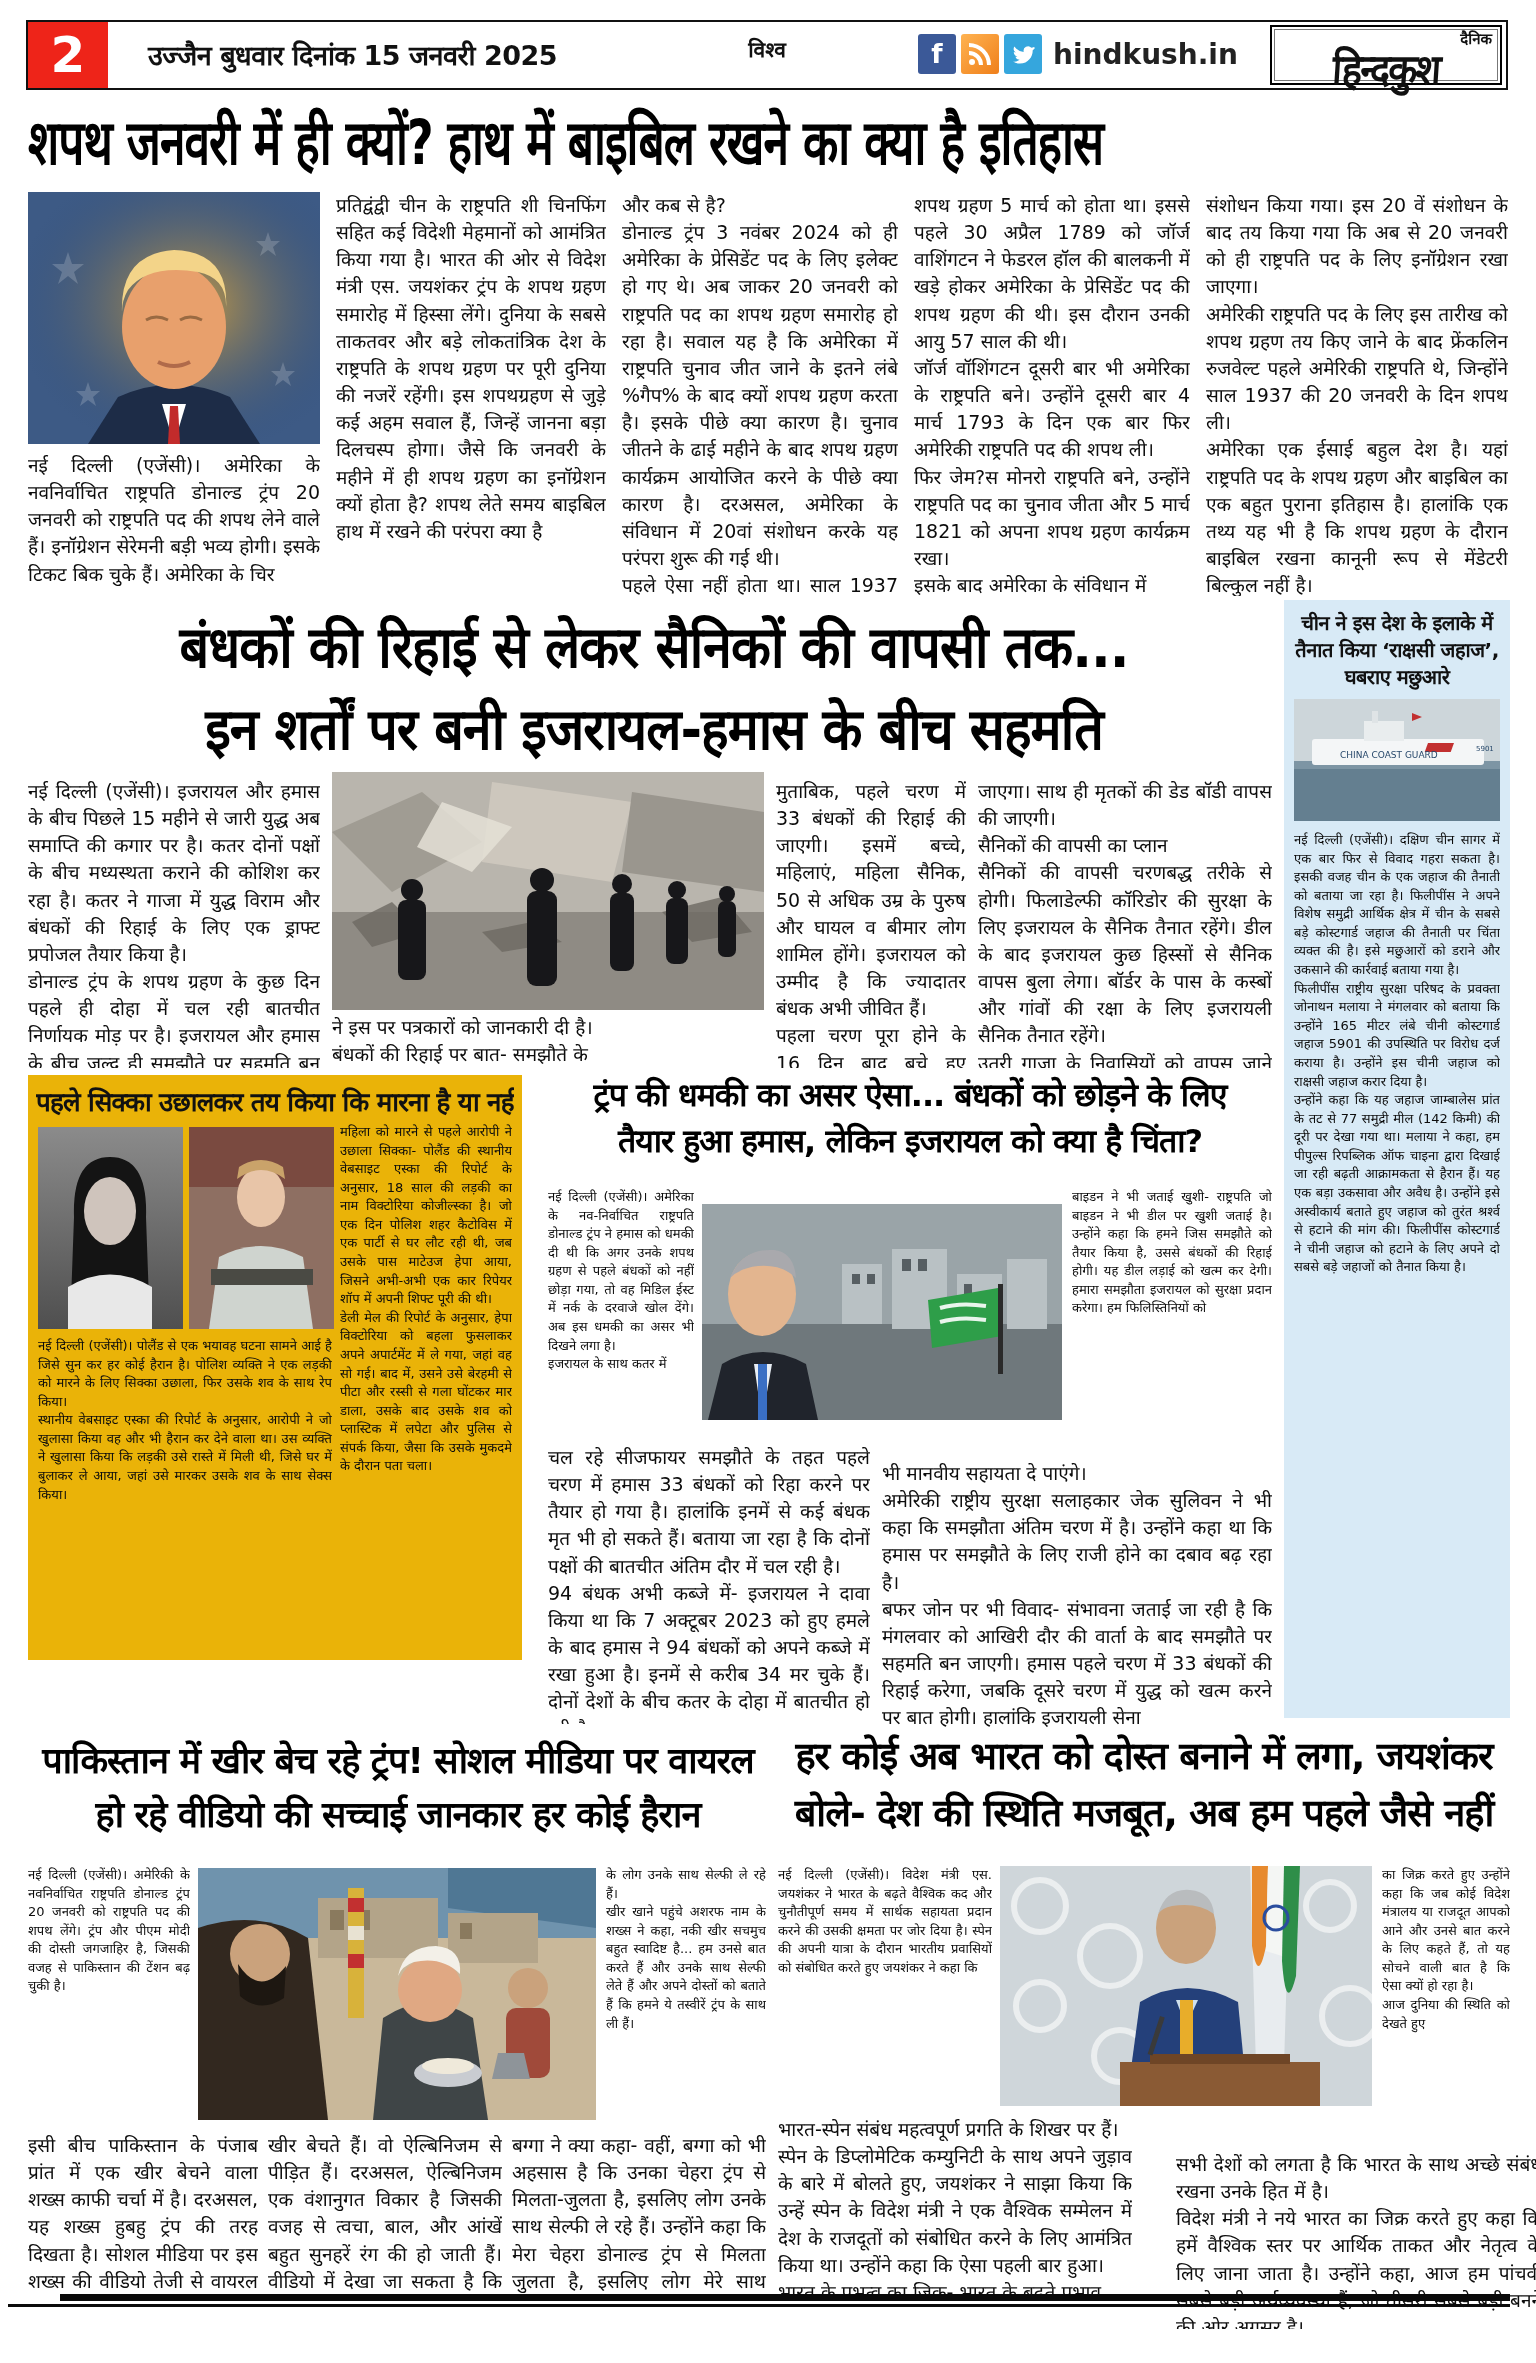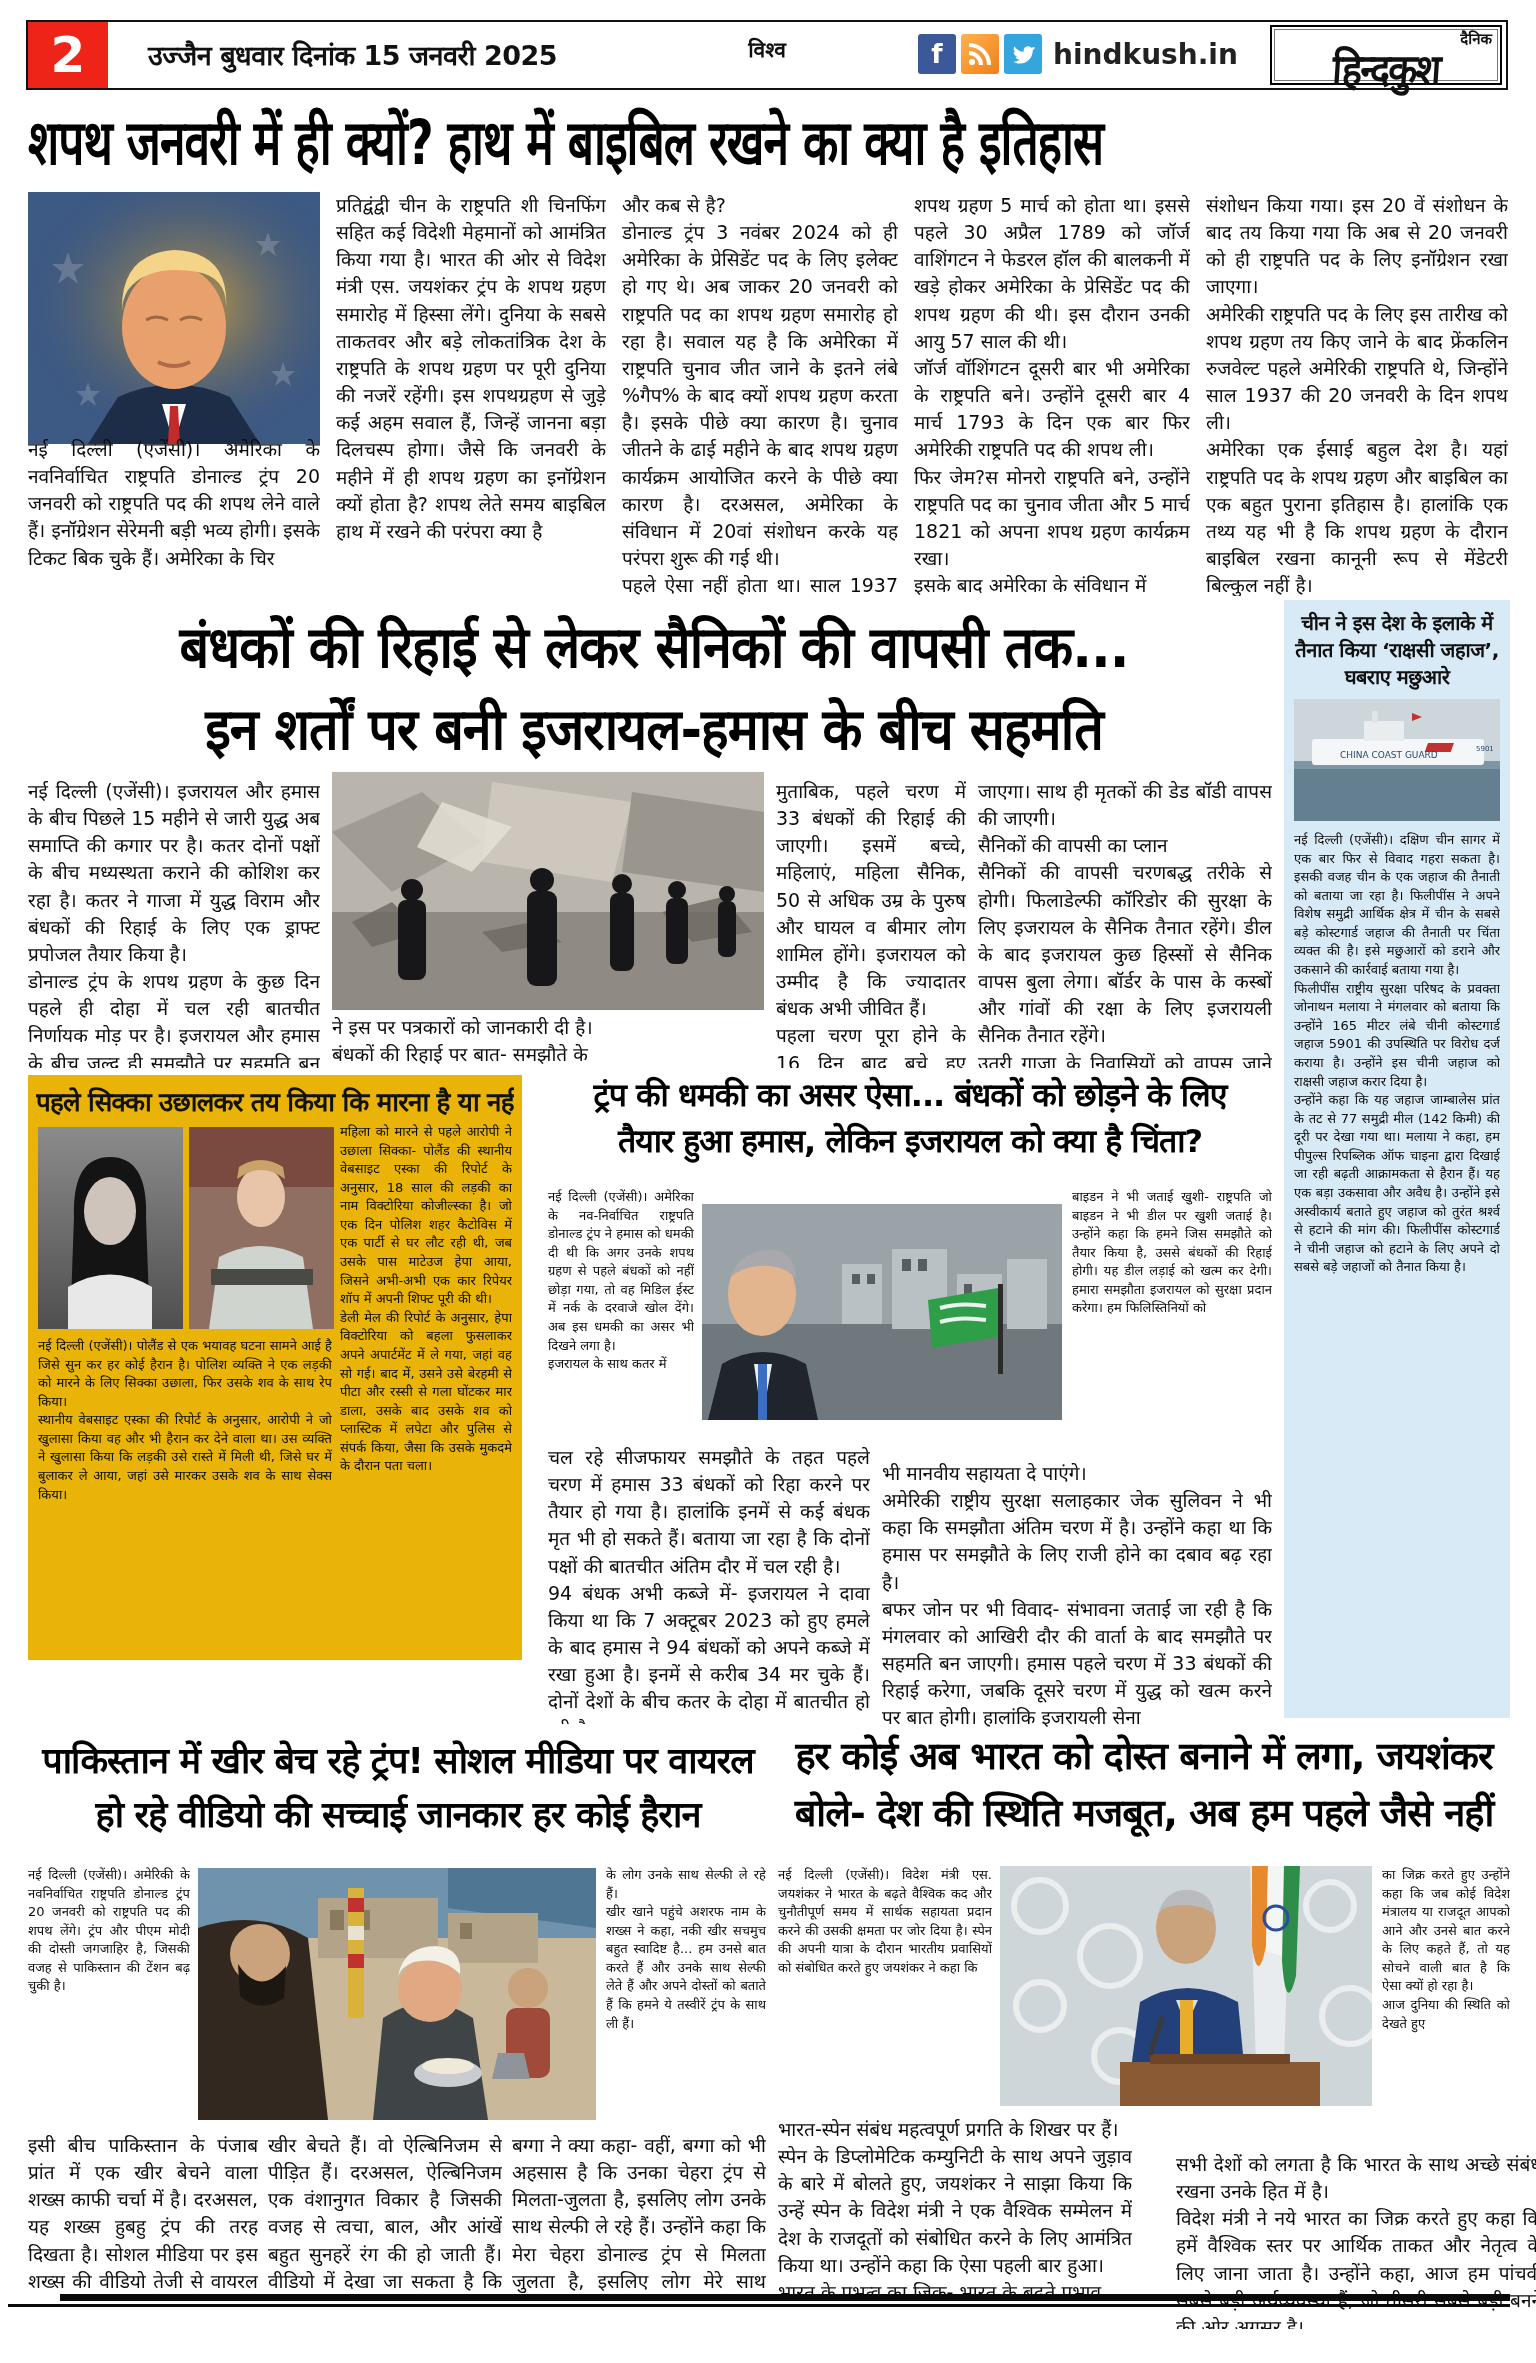--- a/index.html
+++ b/index.html
@@ -110,21 +110,21 @@
       <path d="M60 252 L90 205 Q146 180 202 205 L232 252 Z" fill="#1d2c47"></path>
       <path d="M134 212 L146 252 L158 212 Z" fill="#fff"></path>
       <path d="M142 214 L150 214 L152 252 L140 252 Z" fill="#c22b2b"></path>
       <ellipse cx="146" cy="135" rx="52" ry="62" fill="#e8a06c"></ellipse>
       <path d="M94 120 Q92 62 146 58 Q202 60 198 118 Q200 86 170 80 Q120 72 100 98 Q94 108 94 120Z" fill="#f3d489"></path>
       <path d="M118 128 q10 -6 22 0" stroke="#9a6a42" stroke-width="3" fill="none"></path>
       <path d="M152 128 q10 -6 22 0" stroke="#9a6a42" stroke-width="3" fill="none"></path>
       <path d="M130 170 q16 8 32 0" stroke="#b06a4a" stroke-width="4" fill="none"></path>
     </svg>
   </div>
-  <div class="abs col" style="left:28px;top:436px;width:292px;height:142px;">नई दिल्ली (एजेंसी)। अमेरिका के नवनिर्वाचित राष्ट्रपति डोनाल्ड ट्रंप 20 जनवरी को राष्ट्रपति पद की शपथ लेने वाले हैं। इनॉग्रेशन सेरेमनी बड़ी भव्य होगी। इसके टिकट बिक चुके हैं। अमेरिका के चिर</div>
+  <div class="abs col" style="left:28px;top:452px;width:292px;height:142px;">नई दिल्ली (एजेंसी)। अमेरिका के नवनिर्वाचित राष्ट्रपति डोनाल्ड ट्रंप 20 जनवरी को राष्ट्रपति पद की शपथ लेने वाले हैं। इनॉग्रेशन सेरेमनी बड़ी भव्य होगी। इसके टिकट बिक चुके हैं। अमेरिका के चिर</div>
   <div class="abs col" style="left:336px;top:192px;width:270px;height:404px;">प्रतिद्वंद्वी चीन के राष्ट्रपति शी चिनफिंग सहित कई विदेशी मेहमानों को आमंत्रित किया गया है। भारत की ओर से विदेश मंत्री एस. जयशंकर ट्रंप के शपथ ग्रहण समारोह में हिस्सा लेंगे। दुनिया के सबसे ताकतवर और बड़े लोकतांत्रिक देश के राष्ट्रपति के शपथ ग्रहण पर पूरी दुनिया की नजरें रहेंगी। इस शपथग्रहण से जुड़े कई अहम सवाल हैं, जिन्हें जानना बड़ा दिलचस्प होगा। जैसे कि जनवरी के महीने में ही शपथ ग्रहण का इनॉग्रेशन क्यों होता है? शपथ लेते समय बाइबिल हाथ में रखने की परंपरा क्या है</div>
   <div class="abs col" style="left:622px;top:192px;width:276px;height:404px;">और कब से है?
 डोनाल्ड ट्रंप 3 नवंबर 2024 को ही अमेरिका के प्रेसिडेंट पद के लिए इलेक्ट हो गए थे। अब जाकर 20 जनवरी को राष्ट्रपति पद का शपथ ग्रहण समारोह हो रहा है। सवाल यह है कि अमेरिका में राष्ट्रपति चुनाव जीत जाने के इतने लंबे %गैप% के बाद क्यों शपथ ग्रहण करता है। इसके पीछे क्या कारण है। चुनाव जीतने के ढाई महीने के बाद शपथ ग्रहण कार्यक्रम आयोजित करने के पीछे क्या कारण है। दरअसल, अमेरिका के संविधान में 20वां संशोधन करके यह परंपरा शुरू की गई थी।
 पहले ऐसा नहीं होता था। साल 1937 से पहले तक अमेरिका में प्रेसिडेंट पद का</div>
   <div class="abs col" style="left:914px;top:192px;width:276px;height:404px;">शपथ ग्रहण 5 मार्च को होता था। इससे पहले 30 अप्रैल 1789 को जॉर्ज वाशिंगटन ने फेडरल हॉल की बालकनी में खड़े होकर अमेरिका के प्रेसिडेंट पद की शपथ ग्रहण की थी। इस दौरान उनकी आयु 57 साल की थी।
 जॉर्ज वॉशिंगटन दूसरी बार भी अमेरिका के राष्ट्रपति बने। उन्होंने दूसरी बार 4 मार्च 1793 के दिन एक बार फिर अमेरिकी राष्ट्रपति पद की शपथ ली।
 फिर जेम?स मोनरो राष्ट्रपति बने, उन्होंने राष्ट्रपति पद का चुनाव जीता और 5 मार्च 1821 को अपना शपथ ग्रहण कार्यक्रम रखा।
 इसके बाद अमेरिका के संविधान में</div>
   <div class="abs col" style="left:1206px;top:192px;width:302px;height:404px;">संशोधन किया गया। इस 20 वें संशोधन के बाद तय किया गया कि अब से 20 जनवरी को ही राष्ट्रपति पद के लिए इनॉग्रेशन रखा जाएगा।
 अमेरिकी राष्ट्रपति पद के लिए इस तारीख को शपथ ग्रहण तय किए जाने के बाद फ्रेंकलिन रुजवेल्ट पहले अमेरिकी राष्ट्रपति थे, जिन्होंने साल 1937 की 20 जनवरी के दिन शपथ ली।

